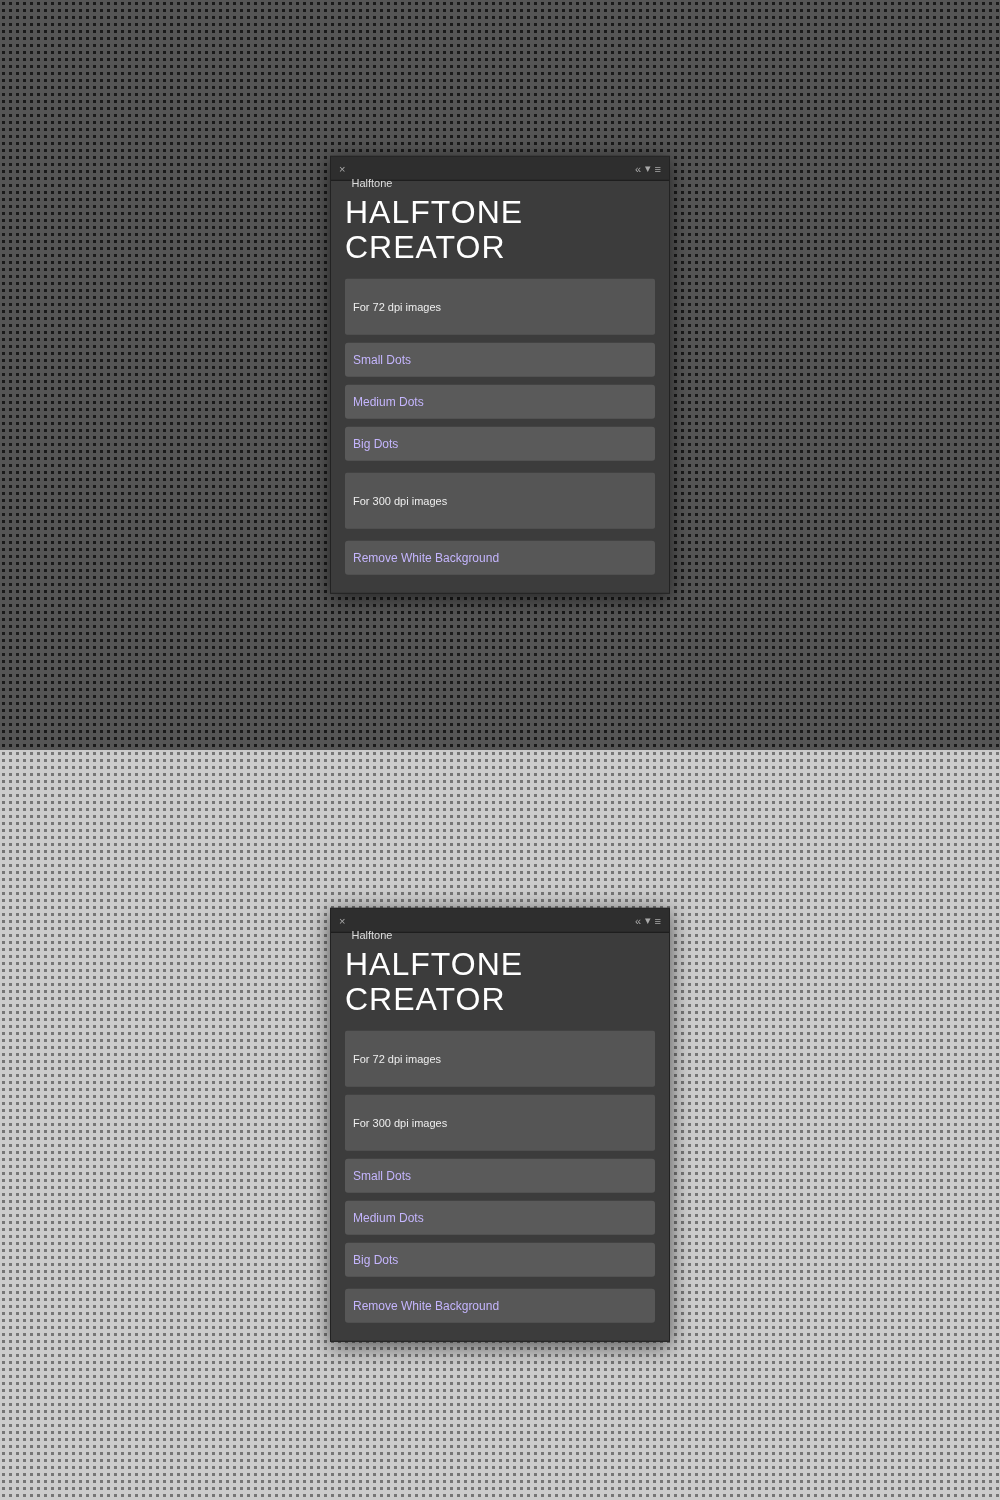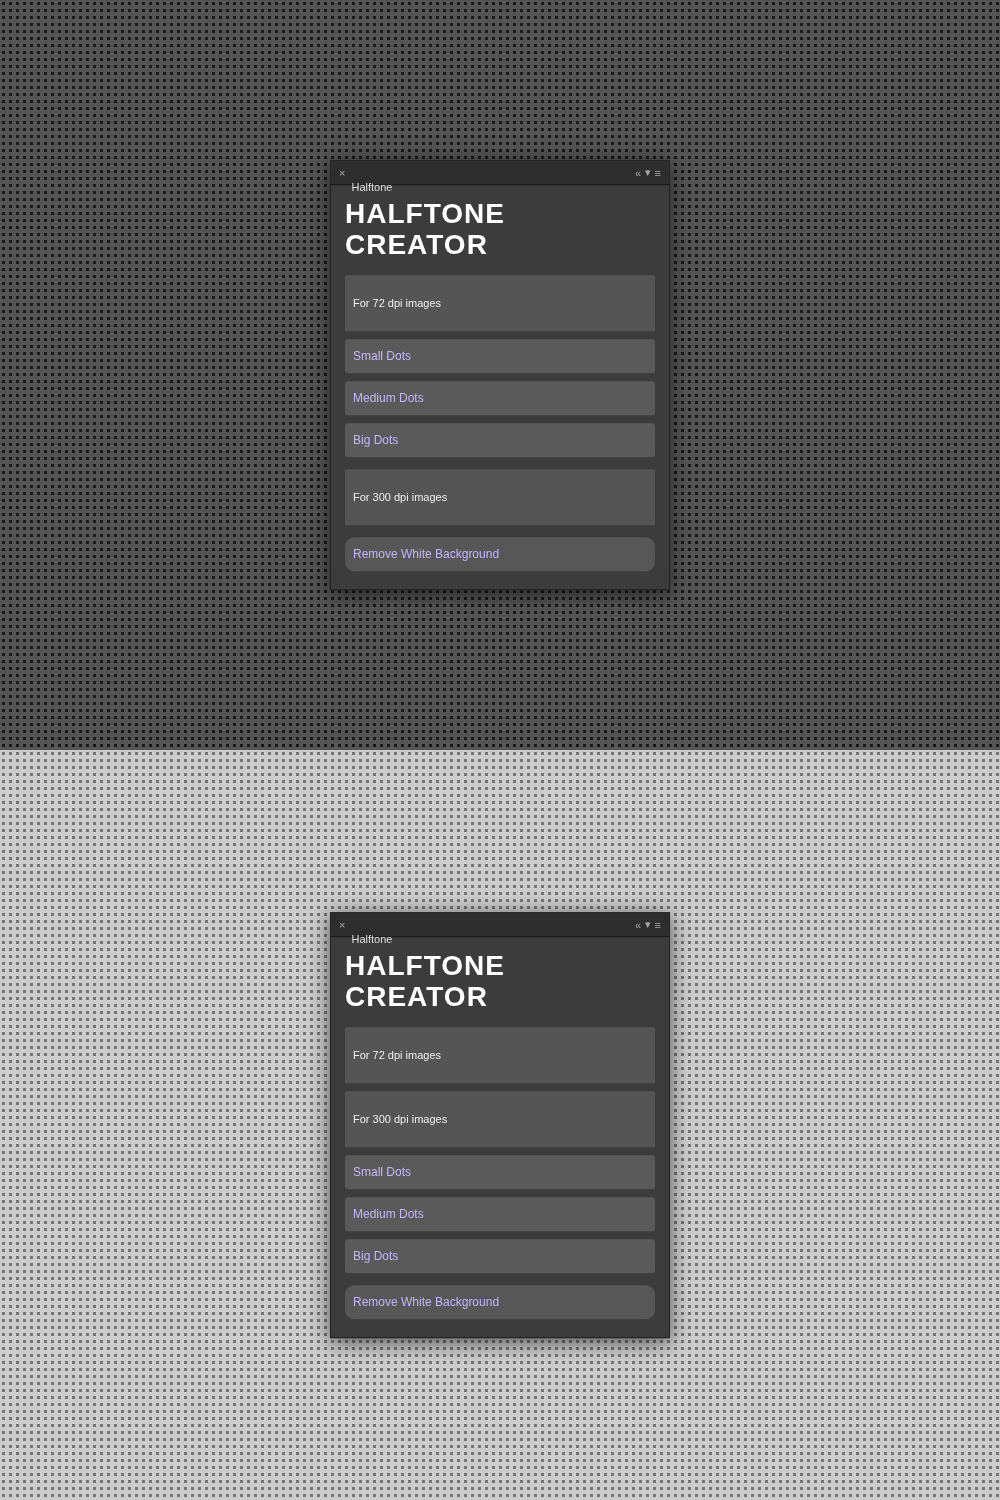--- a/index.html
+++ b/index.html
@@ -99,22 +99,22 @@
     }
 
     .panel-body {
       padding: 14px 14px 18px;
       display: flex;
       flex-direction: column;
       gap: 8px;
     }
 
     .panel-logo {
-      font-size: 28px;
-      font-weight: 700;
+      font-size: 32px;
+      font-weight: 400;
       color: #fff;
       text-transform: uppercase;
       font-family: Impact, Arial Black, sans-serif;
       letter-spacing: 1px;
       margin-bottom: 6px;
       line-height: 1.1;
     }
 
     .section-label {
       background-color: #555;
@@ -134,21 +134,20 @@
       cursor: pointer;
       border: none;
       width: 100%;
       display: block;
     }
 
     
     .action-btn-special {
       background-color: #575757;
       margin-top: 4px;
-      border-radius: 9px;
     }
 
     .gap-top {
       margin-top: 4px;
     }
   </style>
 </head>
 <body>
 
 <div class="half half-top">

